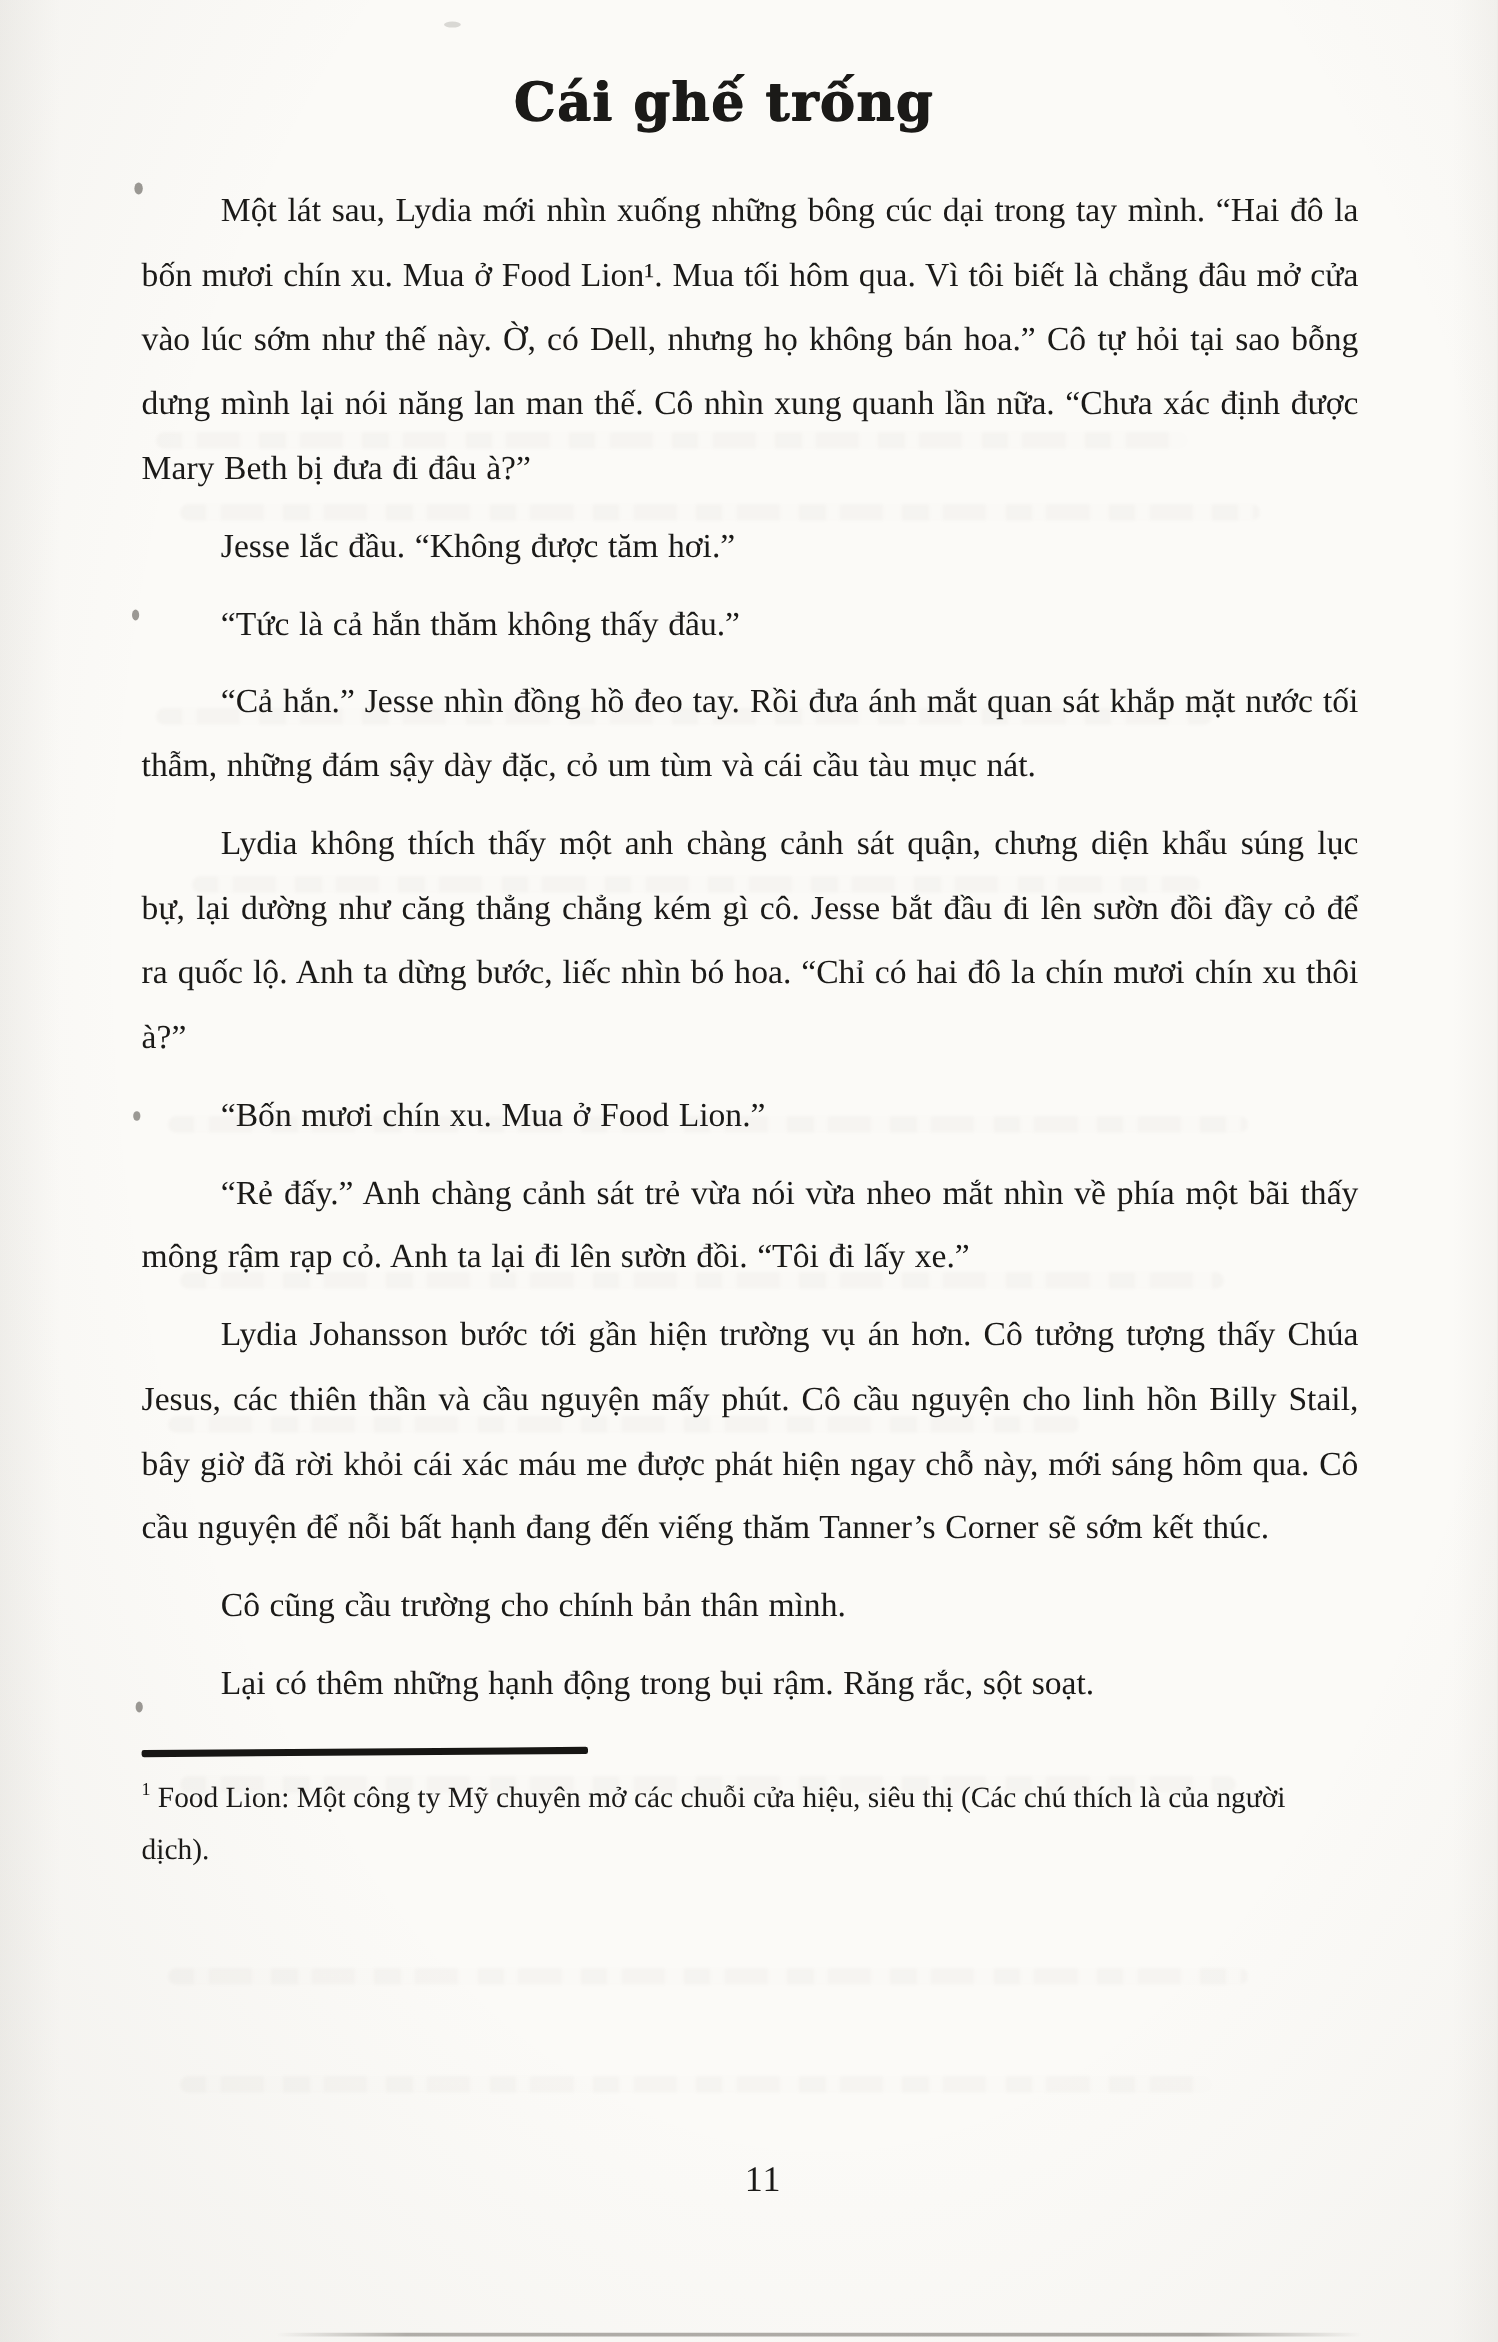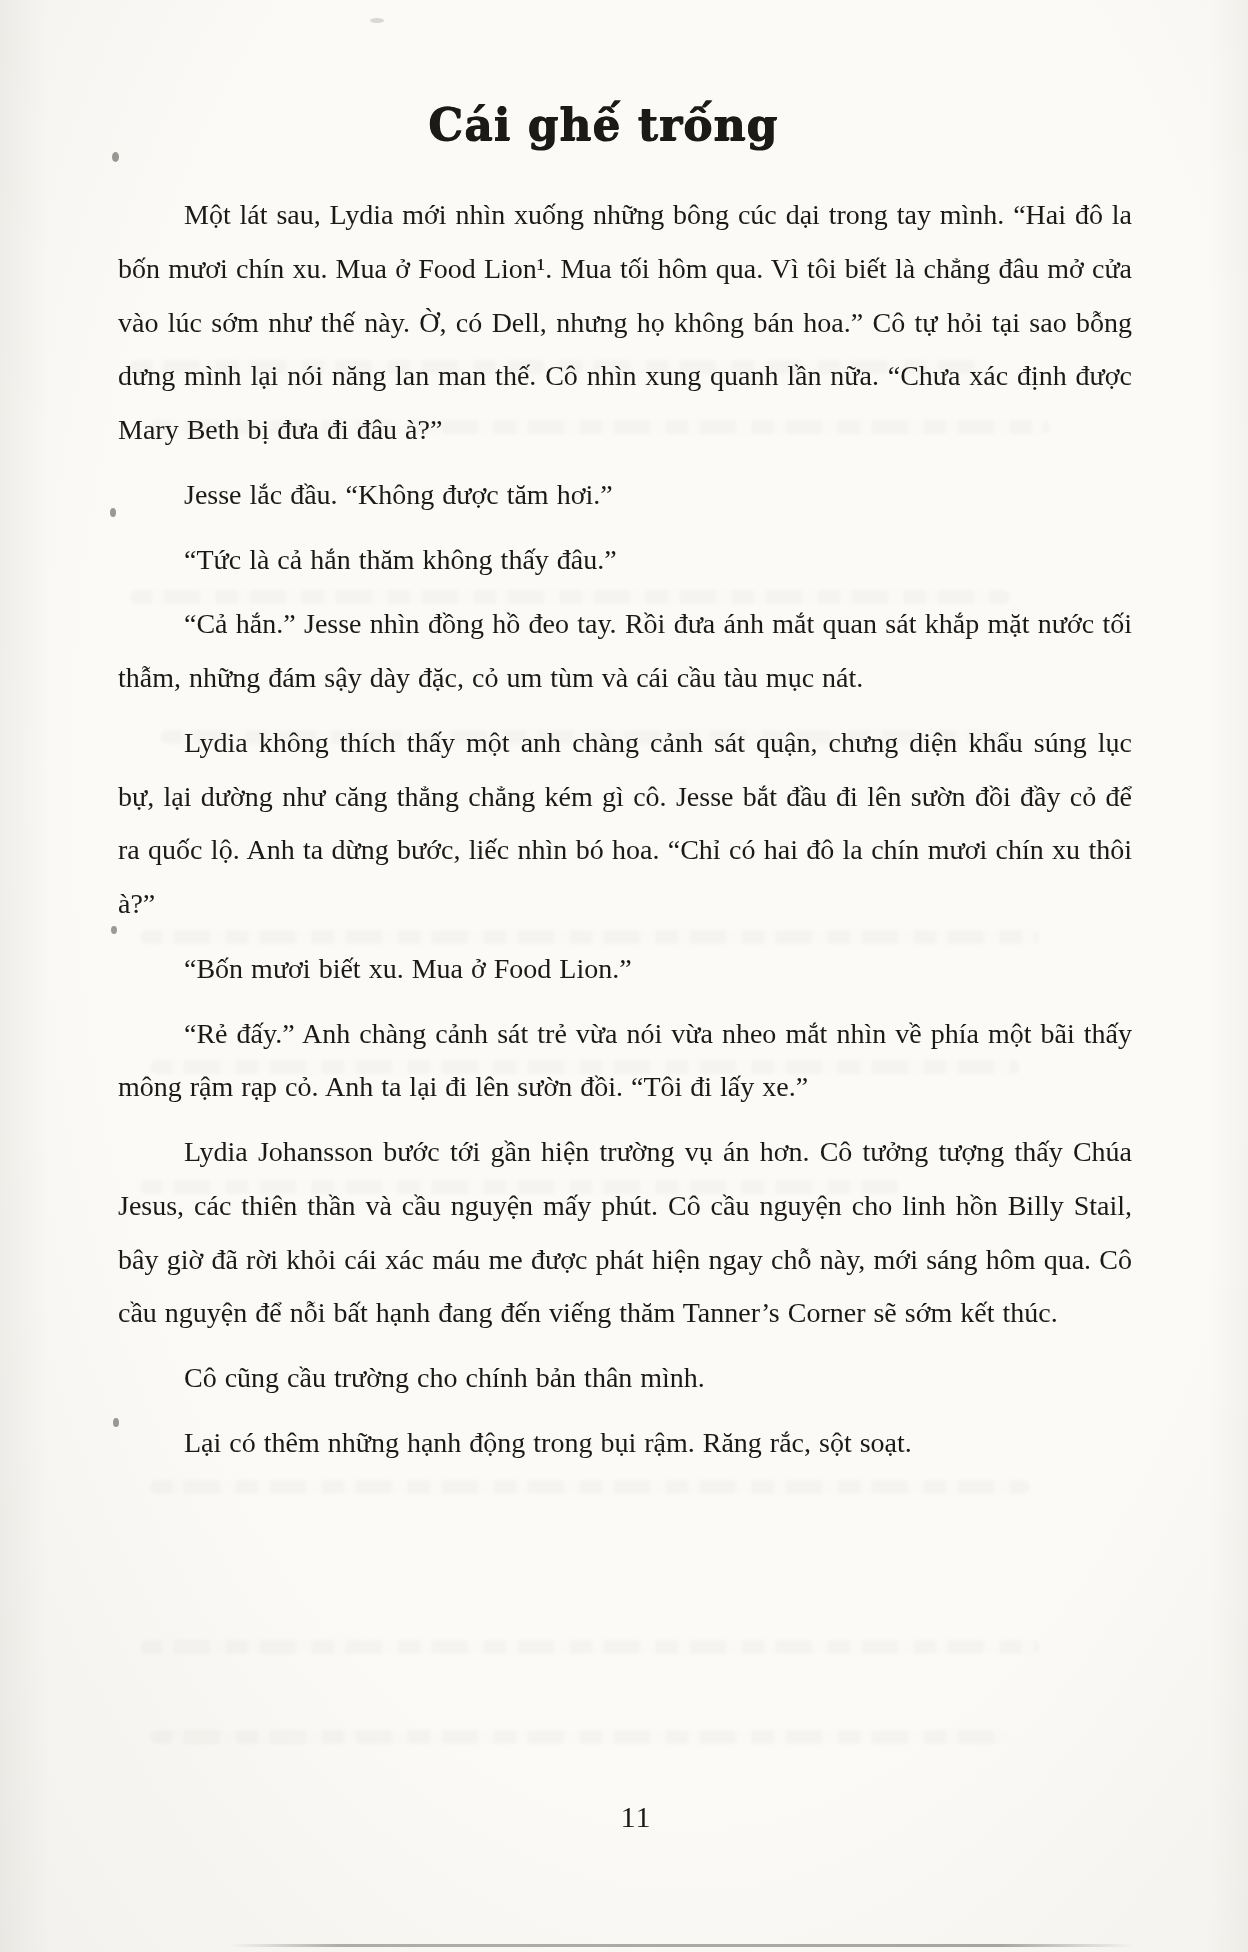--- a/index.html
+++ b/index.html
@@ -11,21 +11,21 @@
     background:
       radial-gradient(ellipse at 55% 40%, rgba(255,255,255,0) 60%, rgba(120,115,105,0.07) 100%),
       linear-gradient(90deg, rgba(160,155,145,0.10) 0%, rgba(255,255,255,0) 4%, rgba(255,255,255,0) 97%, rgba(160,155,145,0.08) 100%),
       #fbfaf7;
     overflow:hidden;
     font-family:"Liberation Serif", serif;
     color:#1b1a18;
   }
   .content{
     position:absolute;
-    left:118px; right:116px; top:60px;margin-top:39px;
+    left:118px; right:116px; top:60px;
   }
   h1.title{
     font-family:"DejaVu Serif", serif;
     font-weight:bold;
     font-size:44px;
     letter-spacing:1px;
     text-align:center;
     margin:0 0 38px 0;
     transform:translateX(-22px);
     text-shadow:0.8px 0 #1b1a18, 0 0.5px #1b1a18;
@@ -119,27 +119,31 @@
   <div class="content">
 
     <h1 class="title">Cái ghế trống</h1>
 
     <div class="body-text">
       <p>Một lát sau, Lydia mới nhìn xuống những bông cúc dại trong tay mình. “Hai đô la bốn mươi chín xu. Mua ở Food Lion¹. Mua tối hôm qua. Vì tôi biết là chẳng đâu mở cửa vào lúc sớm như thế này. Ờ, có Dell, nhưng họ không bán hoa.” Cô tự hỏi tại sao bỗng dưng mình lại nói năng lan man thế. Cô nhìn xung quanh lần nữa. “Chưa xác định được Mary Beth bị đưa đi đâu à?”</p>
       <p>Jesse lắc đầu. “Không được tăm hơi.”</p>
       <p>“Tức là cả hắn thăm không thấy đâu.”</p>
       <p>“Cả hắn.” Jesse nhìn đồng hồ đeo tay. Rồi đưa ánh mắt quan sát khắp mặt nước tối thẫm, những đám sậy dày đặc, cỏ um tùm và cái cầu tàu mục nát.</p>
       <p>Lydia không thích thấy một anh chàng cảnh sát quận, chưng diện khẩu súng lục bự, lại dường như căng thẳng chẳng kém gì cô. Jesse bắt đầu đi lên sườn đồi đầy cỏ để ra quốc lộ. Anh ta dừng bước, liếc nhìn bó hoa. “Chỉ có hai đô la chín mươi chín xu thôi à?”</p>
-      <p>“Bốn mươi biết xu. Mua ở Food Lion.”</p>
+      <p>“Bốn mươi chín xu. Mua ở Food Lion.”</p>
       <p>“Rẻ đấy.” Anh chàng cảnh sát trẻ vừa nói vừa nheo mắt nhìn về phía một bãi thấy mông rậm rạp cỏ. Anh ta lại đi lên sườn đồi. “Tôi đi lấy xe.”</p>
       <p>Lydia Johansson bước tới gần hiện trường vụ án hơn. Cô tưởng tượng thấy Chúa Jesus, các thiên thần và cầu nguyện mấy phút. Cô cầu nguyện cho linh hồn Billy Stail, bây giờ đã rời khỏi cái xác máu me được phát hiện ngay chỗ này, mới sáng hôm qua. Cô cầu nguyện để nỗi bất hạnh đang đến viếng thăm Tanner’s Corner sẽ sớm kết thúc.</p>
       <p>Cô cũng cầu trường cho chính bản thân mình.</p>
       <p>Lại có thêm những hạnh động trong bụi rậm. Răng rắc, sột soạt.</p>
     </div>
 
+    <div class="footnote">
+      <div class="footnote-rule"></div>
+      <p class="footnote-text"><sup>1</sup><span>Food Lion: Một công ty Mỹ chuyên mở các chuỗi cửa hiệu, siêu thị (Các chú thích là của người dịch).</span></p>
+    </div>
 
   </div>
 
   <div class="page-number">11</div>
 
   <div class="bottom-edge"></div>
 
 </div>
 
 </body></html>

